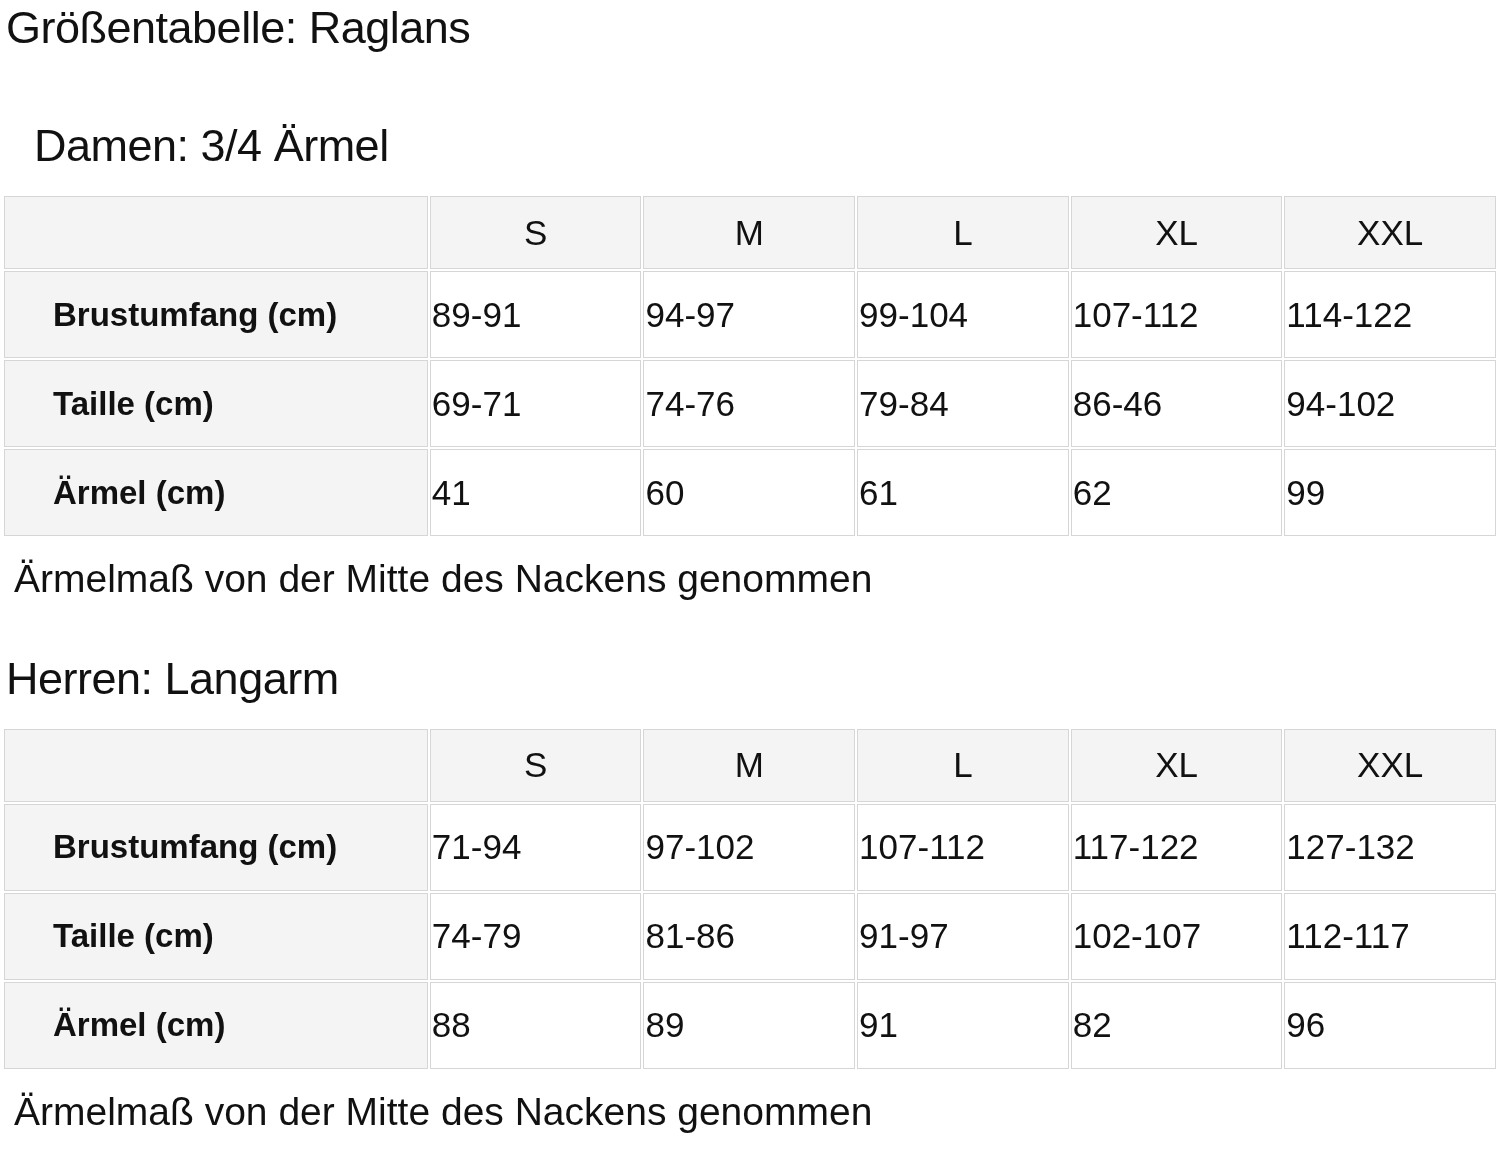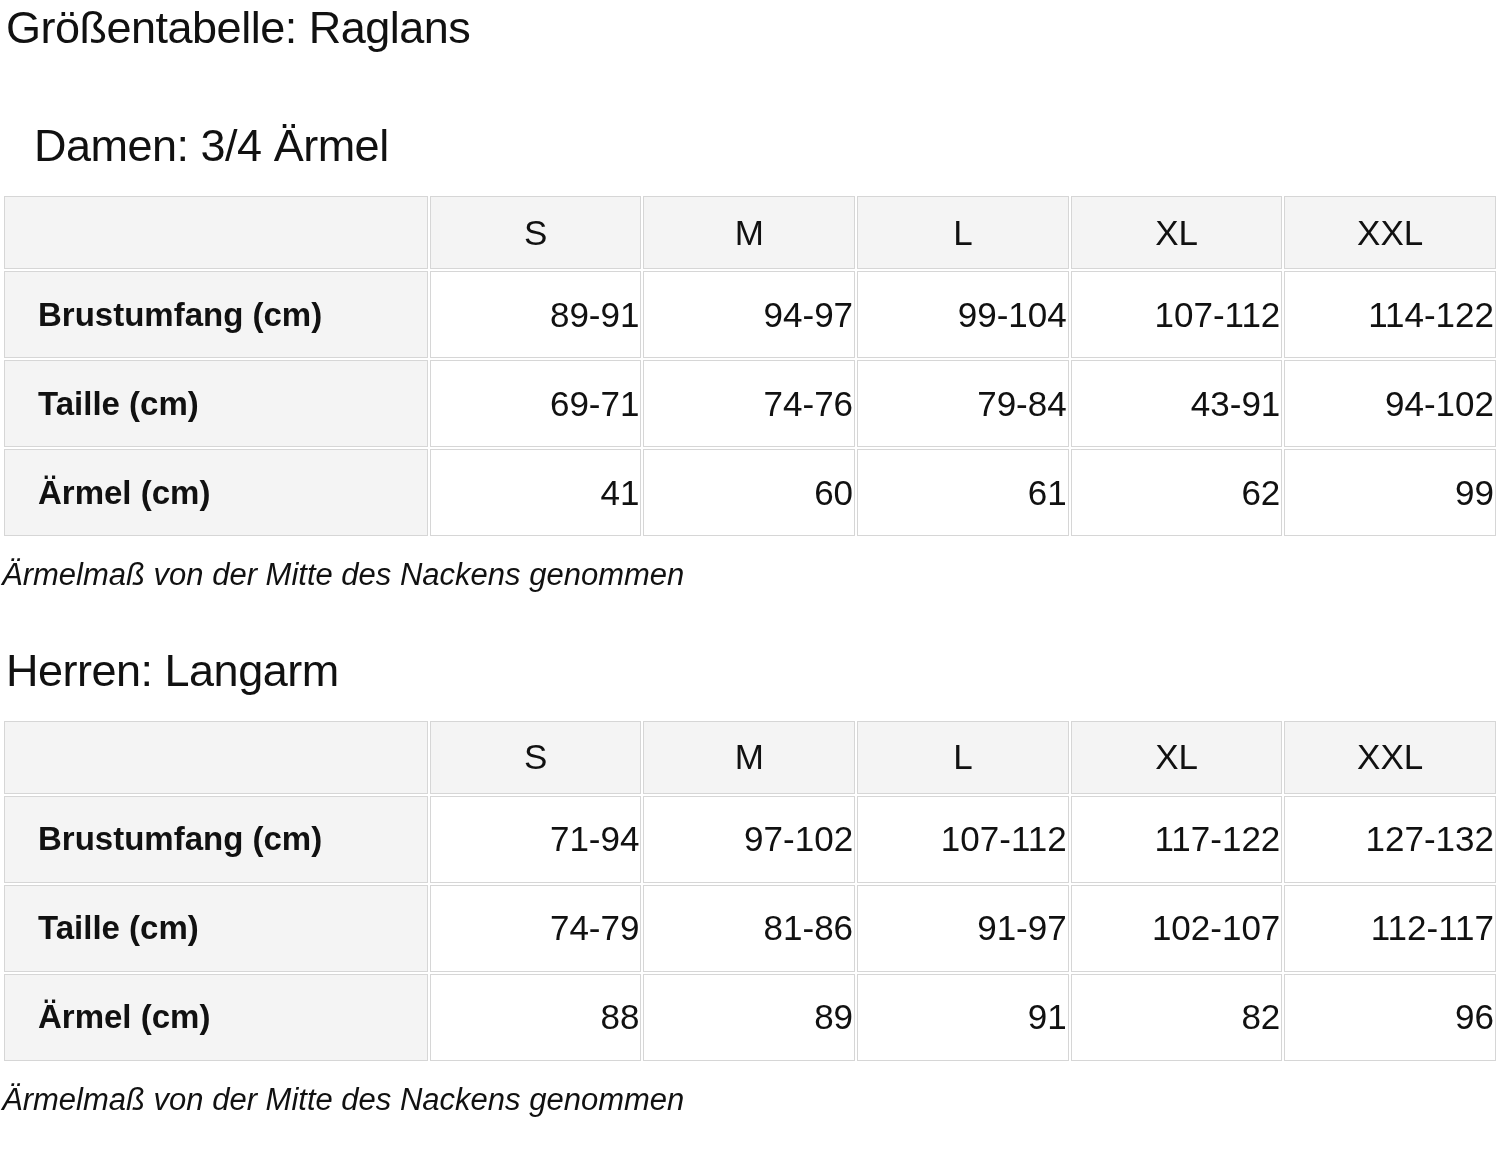--- a/index.html
+++ b/index.html
@@ -64,35 +64,34 @@
     font-size: 35px;
     font-weight: 400;
     text-align: center;
   }
   .size-table tbody th {
     background: var(--cell-bg);
     height: 87px;
     font-size: 33px;
     font-weight: 700;
     text-align: left;
-    padding-left: 33px;
+    padding-left: 48px;
   }
   .size-table tbody td {
     background: #ffffff;
     height: 87px;
     font-size: 35px;
     font-weight: 400;
-    text-align: right;
+    text-align: left;
   }
   p.footnote {
     margin: 21px 0 0 0;
-    padding-left: 2px;
-    font-size: 31px;
+    padding-left: 14px;
+    font-size: 39px;
     line-height: 1.05;
-    font-style: italic;
     font-weight: 400;
   }
 </style>
 </head>
 <body>
 
 <main class="page">
 
   <h1 class="page-title">Größentabelle: Raglans</h1>
 
@@ -125,21 +124,21 @@
           <td>94-97</td>
           <td>99-104</td>
           <td>107-112</td>
           <td>114-122</td>
         </tr>
         <tr>
           <th>Taille (cm)</th>
           <td>69-71</td>
           <td>74-76</td>
           <td>79-84</td>
-          <td>43-91</td>
+          <td>86-46</td>
           <td>94-102</td>
         </tr>
         <tr>
           <th>Ärmel (cm)</th>
           <td>41</td>
           <td>60</td>
           <td>61</td>
           <td>62</td>
           <td>99</td>
         </tr>

